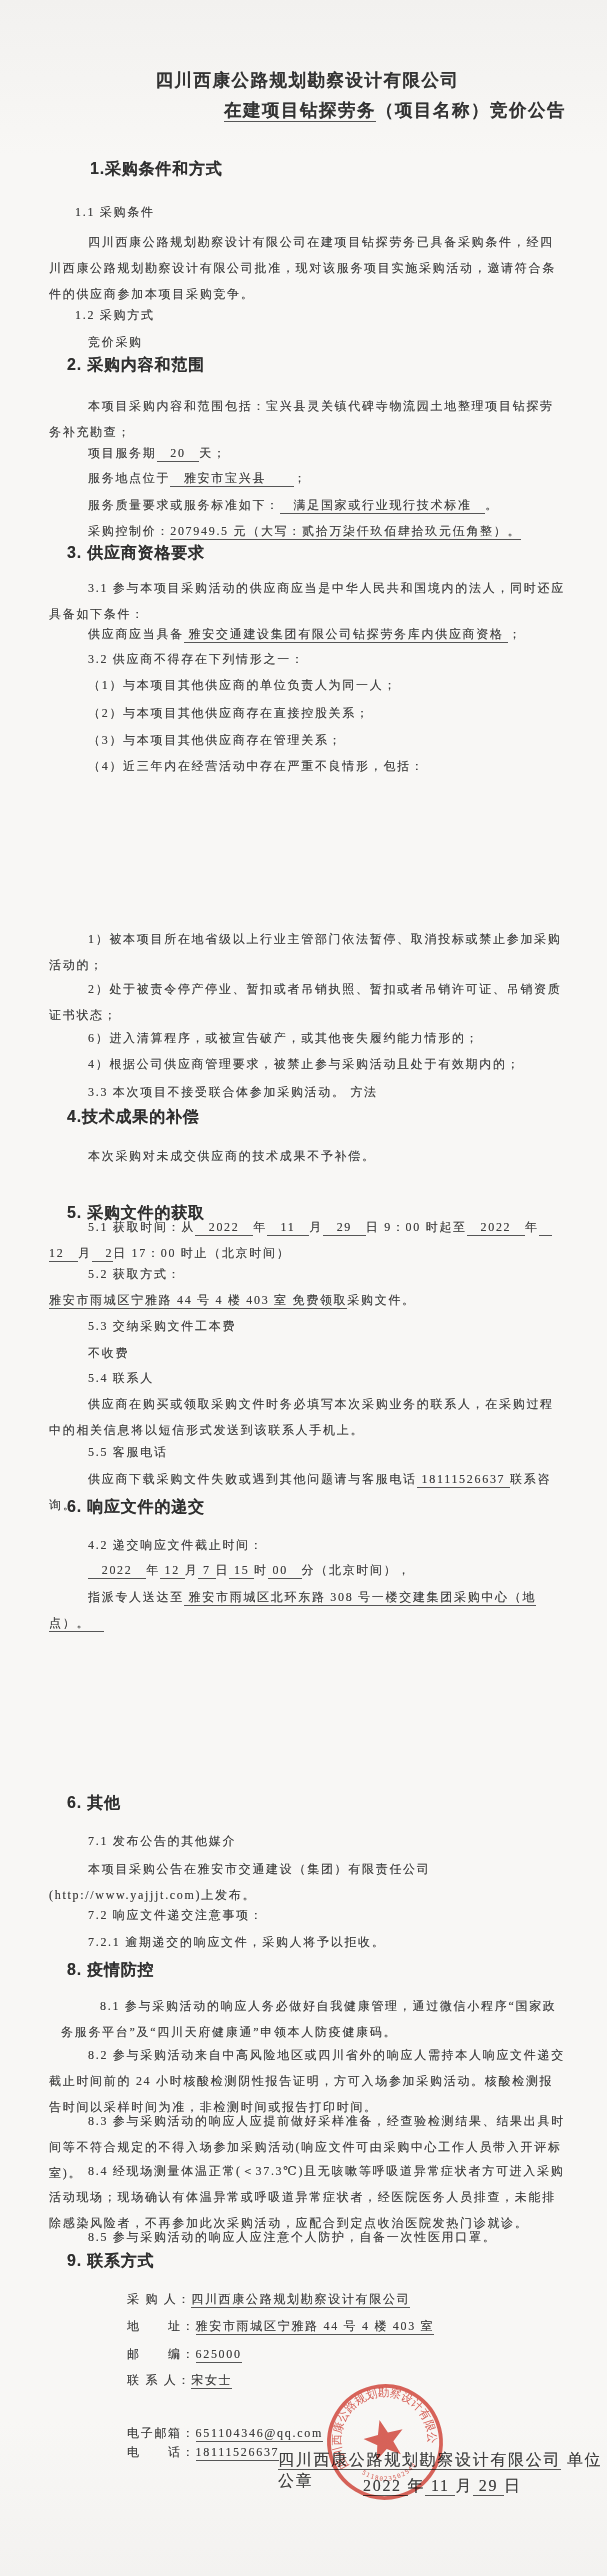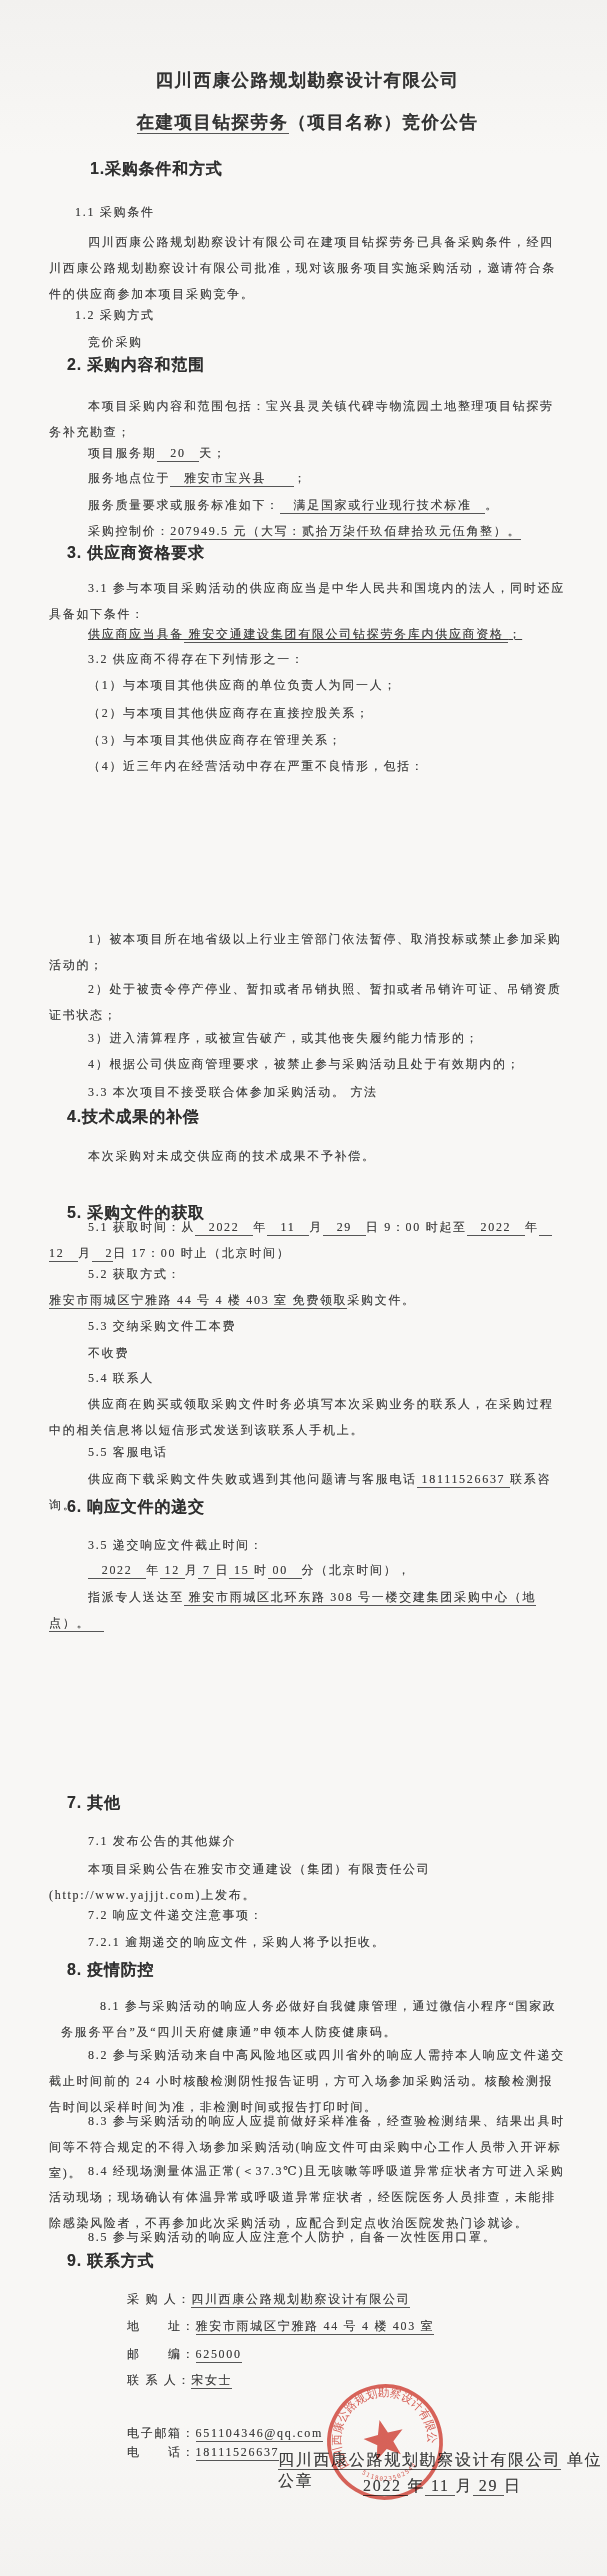--- a/index.html
+++ b/index.html
@@ -30,70 +30,70 @@
     text-shadow:0 0 0.4px rgba(70,70,70,.55);}
   .seal{position:absolute;left:323px;top:2380px;width:124px;height:124px;
     transform:rotate(-14deg);mix-blend-mode:multiply;opacity:.92;z-index:5;}
 </style>
 </head>
 <body>
 
 <div class="page">
 
   <div class="blk center doc-title" style="top:67px;">四川西康公路规划勘察设计有限公司</div>
-  <div class="blk center doc-title" style="top:109px;"><span class="u">在建项目钻探劳务</span><span>（项目名称）竞价公告</span></div>
+  <div class="blk center doc-title" style="top:97px;text-align:right;"><span class="u">在建项目钻探劳务</span><span>（项目名称）竞价公告</span></div>
 
   <div class="hd" style="top:159px;margin-left:23px;">1.采购条件和方式</div>
   <div class="blk ind34" style="top:199px;">1.1 采购条件</div>
   <div class="blk indent" style="top:229px;">四川西康公路规划勘察设计有限公司在建项目钻探劳务已具备采购条件，经四川西康公路规划勘察设计有限公司批准，现对该服务项目实施采购活动，邀请符合条件的供应商参加本项目采购竞争。</div>
   <div class="blk ind34" style="top:302px;">1.2 采购方式</div>
   <div class="blk indent" style="top:329px;">竞价采购</div>
 
   <div class="hd" style="top:355px;">2. 采购内容和范围</div>
   <div class="blk indent" style="top:393px;">本项目采购内容和范围包括：宝兴县灵关镇代碑寺物流园土地整理项目钻探劳务补充勘查；</div>
   <div class="blk indent" style="top:440px;"><span>项目服务期</span><span class="u">　20　</span><span>天；</span></div>
   <div class="blk indent" style="top:465px;"><span>服务地点位于</span><span class="u">　雅安市宝兴县　　</span><span>；</span></div>
   <div class="blk indent" style="top:492px;"><span>服务质量要求或服务标准如下：</span><span class="u">　满足国家或行业现行技术标准　</span><span>。</span></div>
   <div class="blk indent" style="top:518px;"><span>采购控制价：</span><span class="u">207949.5 元（大写：贰拾万柒仟玖佰肆拾玖元伍角整）。</span></div>
 
   <div class="hd" style="top:543px;">3.  供应商资格要求</div>
   <div class="blk indent" style="top:575px;">3.1 参与本项目采购活动的供应商应当是中华人民共和国境内的法人，同时还应具备如下条件：</div>
-  <div class="blk indent" style="top:621px;text-decoration:underline;"><span>供应商应当具备</span><span class="u"> 雅安交通建设集团有限公司钻探劳务库内供应商资格 </span><span>；</span></div>
+  <div class="blk indent" style="top:621px;"><span>供应商应当具备</span><span class="u"> 雅安交通建设集团有限公司钻探劳务库内供应商资格 </span><span>；</span></div>
   <div class="blk indent" style="top:646px;">3.2 供应商不得存在下列情形之一：</div>
   <div class="blk indent" style="top:672px;">（1）与本项目其他供应商的单位负责人为同一人；</div>
   <div class="blk indent" style="top:700px;">（2）与本项目其他供应商存在直接控股关系；</div>
   <div class="blk indent" style="top:727px;">（3）与本项目其他供应商存在管理关系；</div>
   <div class="blk indent" style="top:753px;">（4）近三年内在经营活动中存在严重不良情形，包括：</div>
 
   <div class="blk indent" style="top:926px;">1）被本项目所在地省级以上行业主管部门依法暂停、取消投标或禁止参加采购活动的；</div>
   <div class="blk indent" style="top:976px;">2）处于被责令停产停业、暂扣或者吊销执照、暂扣或者吊销许可证、吊销资质证书状态；</div>
-  <div class="blk indent" style="top:1025px;">3）进入清算程序，或被宣告破产，或其他丧失履约能力情形的；</div>
+  <div class="blk indent" style="top:1025px;">6）进入清算程序，或被宣告破产，或其他丧失履约能力情形的；</div>
   <div class="blk indent" style="top:1051px;">4）根据公司供应商管理要求，被禁止参与采购活动且处于有效期内的；</div>
   <div class="blk indent" style="top:1079px;">3.3 本次项目不接受联合体参加采购活动。 方法</div>
 
   <div class="hd" style="top:1107px;">4.技术成果的补偿</div>
   <div class="blk indent" style="top:1143px;">本次采购对未成交供应商的技术成果不予补偿。</div>
 
   <div class="hd" style="top:1203px;">5. 采购文件的获取</div>
   <div class="blk indent" style="top:1214px;"><span>5.1 获取时间：从</span><span class="u">　2022　</span><span>年</span><span class="u">　11　</span><span>月</span><span class="u">　29　</span><span>日 9：00 时起至</span><span class="u">　2022　</span><span>年</span><span class="u">　12　</span><span>月</span><span class="u">　2</span><span>日 17：00 时止（北京时间）</span></div>
   <div class="blk indent" style="top:1261px;">5.2 获取方式：</div>
   <div class="blk" style="top:1287px;"><span class="u">雅安市雨城区宁雅路 44 号 4 楼 403 室  免费领取</span><span>采购文件。</span></div>
   <div class="blk indent" style="top:1313px;">5.3 交纳采购文件工本费</div>
   <div class="blk indent" style="top:1340px;">不收费</div>
   <div class="blk indent" style="top:1365px;">5.4 联系人</div>
   <div class="blk indent" style="top:1391px;">供应商在购买或领取采购文件时务必填写本次采购业务的联系人，在采购过程中的相关信息将以短信形式发送到该联系人手机上。</div>
   <div class="blk indent" style="top:1439px;">5.5 客服电话</div>
   <div class="blk indent" style="top:1466px;"><span>供应商下载采购文件失败或遇到其他问题请与客服电话</span><span class="u"> 18111526637 </span><span>联系咨询。</span></div>
 
   <div class="hd" style="top:1497px;">6. 响应文件的递交</div>
-  <div class="blk indent" style="top:1532px;">3.5 递交响应文件截止时间：</div>
+  <div class="blk indent" style="top:1532px;">4.2 递交响应文件截止时间：</div>
   <div class="blk indent" style="top:1557px;"><span class="u">　2022　</span><span>年</span><span class="u"> 12 </span><span>月</span><span class="u"> 7 </span><span>日</span><span class="u"> 15 </span><span>时</span><span class="u"> 00　</span><span>分（北京时间），</span></div>
   <div class="blk indent" style="top:1584px;"><span>指派专人送达至</span><span class="u"> 雅安市雨城区北环东路 308 号一楼交建集团采购中心（地点）。　</span></div>
 
-  <div class="hd" style="top:1793px;">7. 其他</div>
+  <div class="hd" style="top:1793px;">6. 其他</div>
   <div class="blk indent" style="top:1828px;">7.1 发布公告的其他媒介</div>
   <div class="blk indent" style="top:1856px;">本项目采购公告在雅安市交通建设（集团）有限责任公司(http://www.yajjjt.com)上发布。</div>
   <div class="blk indent" style="top:1902px;">7.2 响应文件递交注意事项：</div>
   <div class="blk indent" style="top:1929px;">7.2.1 逾期递交的响应文件，采购人将予以拒收。</div>
 
   <div class="hd" style="top:1960px;">8. 疫情防控</div>
   <div class="blk indent" style="top:1993px;margin-left:12px;">8.1 参与采购活动的响应人务必做好自我健康管理，通过微信小程序“国家政务服务平台”及“四川天府健康通”申领本人防疫健康码。</div>
   <div class="blk indent" style="top:2042px;">8.2 参与采购活动来自中高风险地区或四川省外的响应人需持本人响应文件递交截止时间前的 24 小时核酸检测阴性报告证明，方可入场参加采购活动。核酸检测报告时间以采样时间为准，非检测时间或报告打印时间。</div>
   <div class="blk indent" style="top:2108px;">8.3 参与采购活动的响应人应提前做好采样准备，经查验检测结果、结果出具时间等不符合规定的不得入场参加采购活动(响应文件可由采购中心工作人员带入开评标室)。</div>
   <div class="blk indent" style="top:2158px;">8.4 经现场测量体温正常(＜37.3℃)且无咳嗽等呼吸道异常症状者方可进入采购活动现场；现场确认有体温异常或呼吸道异常症状者，经医院医务人员排查，未能排除感染风险者，不再参加此次采购活动，应配合到定点收治医院发热门诊就诊。</div>

